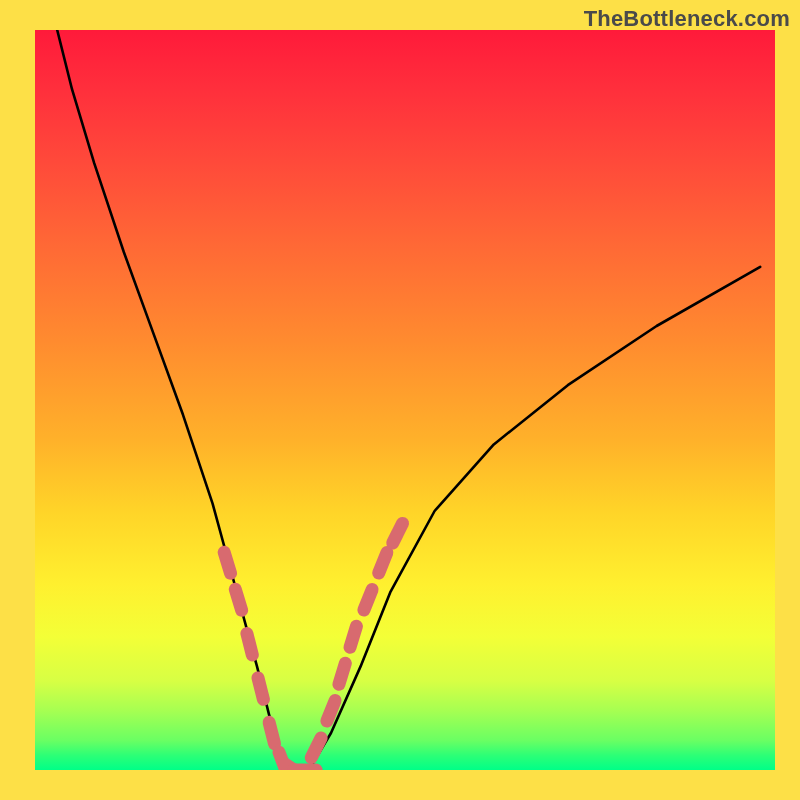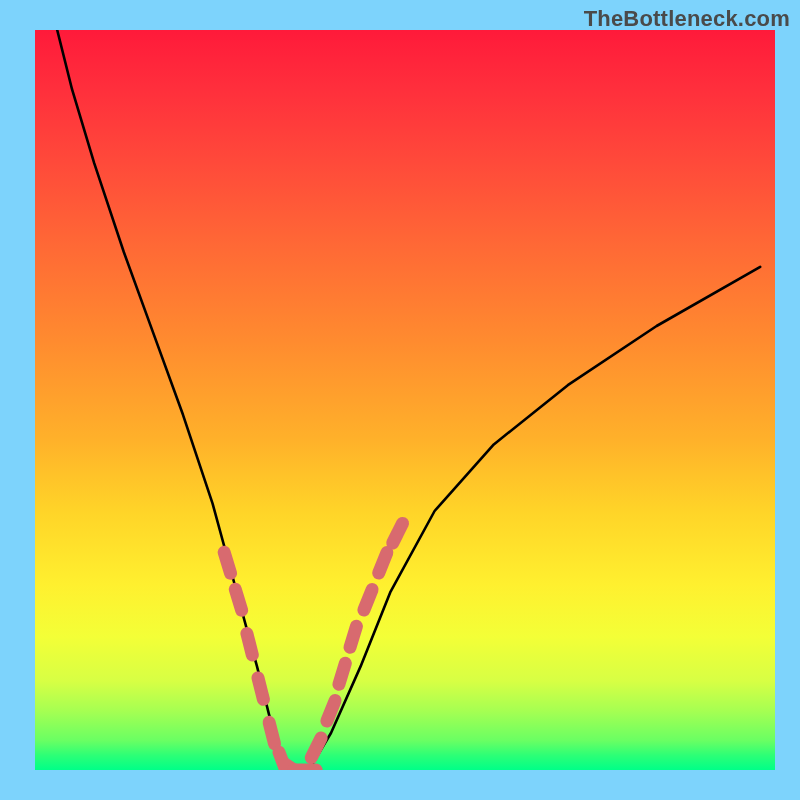--- a/index.html
+++ b/index.html
@@ -10,21 +10,21 @@
     background: #000;
     overflow: hidden;
     font-family: Arial, Helvetica, sans-serif;
   }
   .frame {
     position: absolute;
     left: 0;
     top: 0;
     width: 800px;
     height: 800px;
-    background: #7dd3fc;
+    background: #fde047;
   }
   .plot {
     position: absolute;
     left: 35px;
     top: 30px;
     width: 740px;
     height: 740px;
     
     background: linear-gradient(to bottom,
       #ff1a3a 0%,

